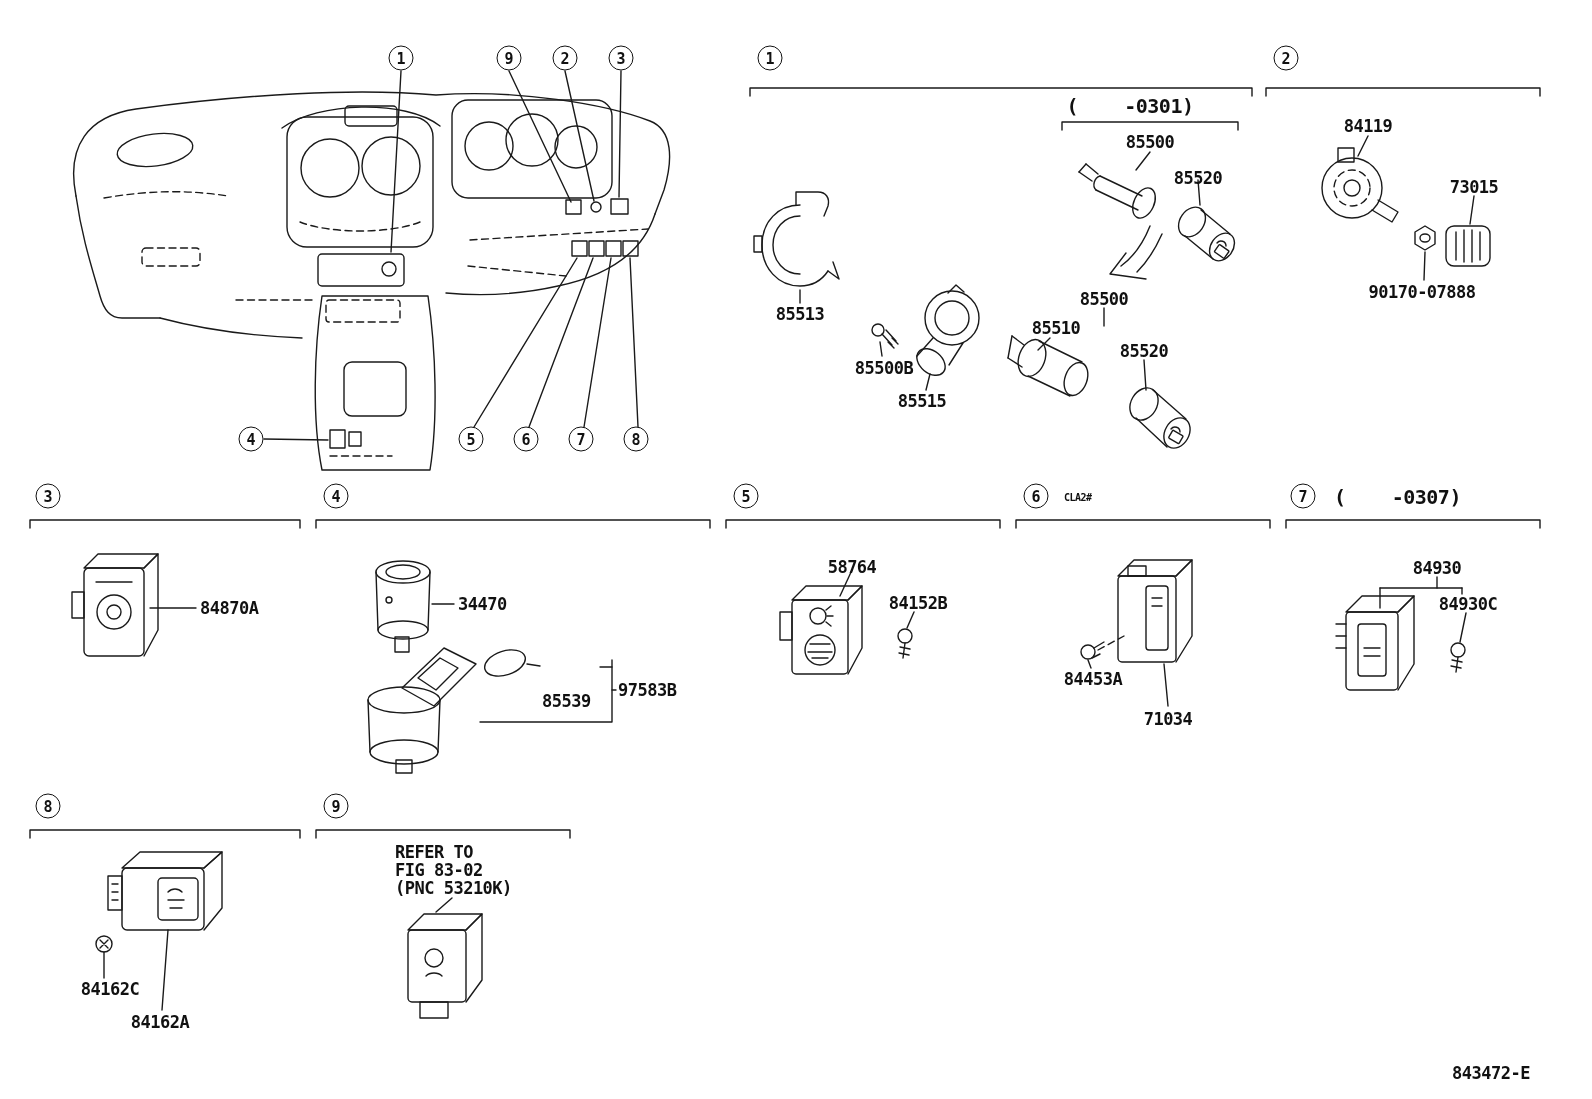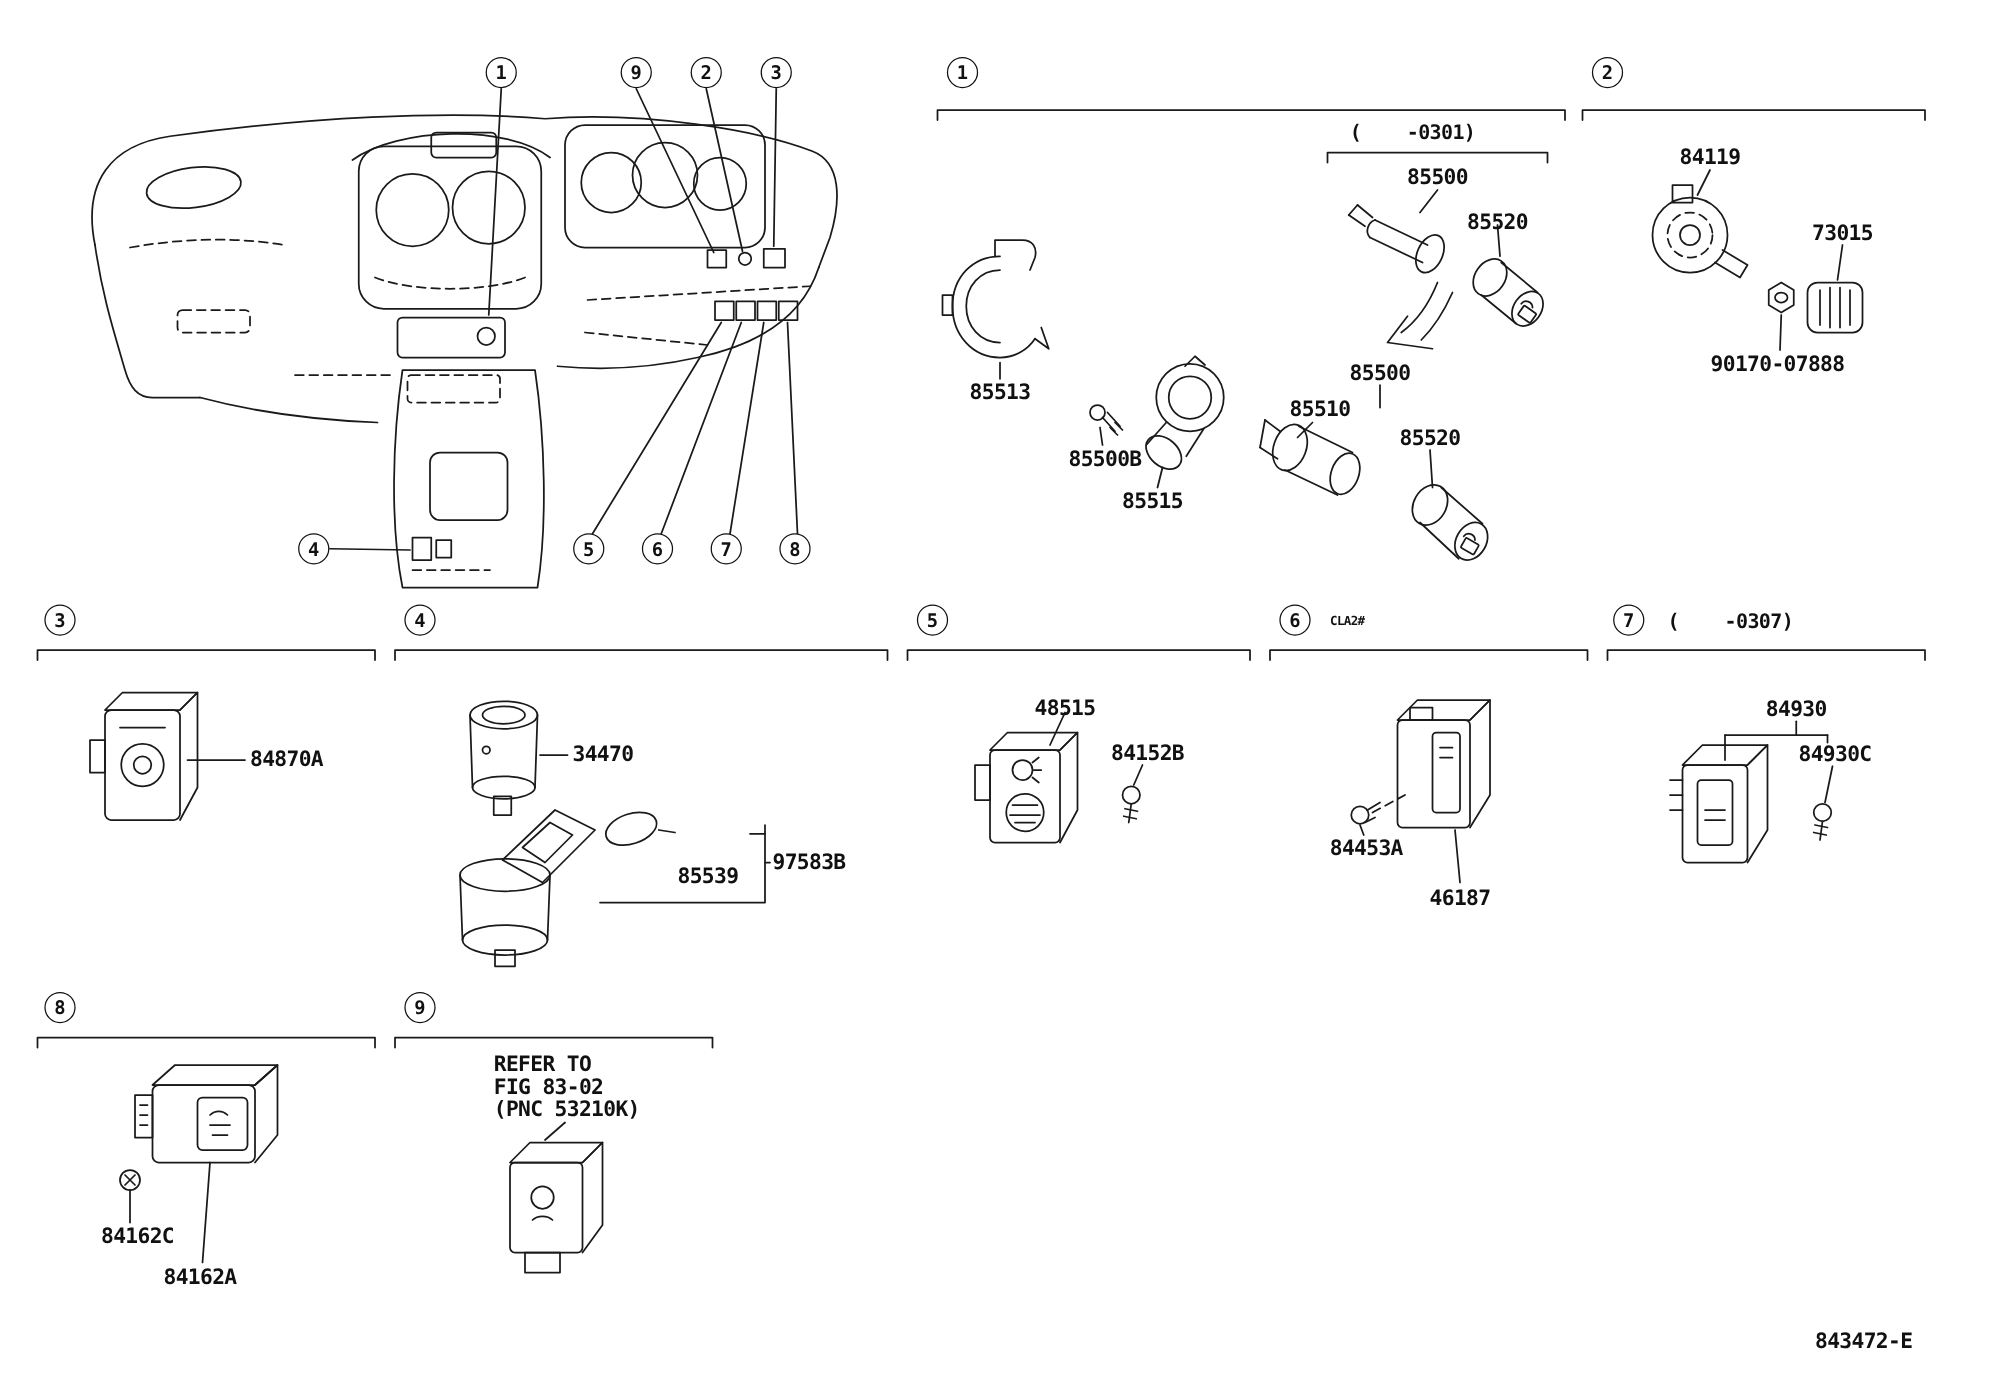--- a/index.html
+++ b/index.html
@@ -10,21 +10,21 @@
   .art { position:absolute; left:0; top:0; }
   .art path, .art rect, .art circle, .art ellipse, .art polygon, .art line {
     stroke:#1a1a1a; stroke-width:1.4; fill:none; stroke-linecap:round; stroke-linejoin:round;
   }
   .art .dash { stroke-dasharray:7 4.5; }
   .lbl {
     position:absolute; font-weight:bold; font-size:17px; color:#111;
     white-space:pre; letter-spacing:-0.5px; line-height:18px;
   }
   .ctr { transform:translateX(-50%); }
-  .note { font-size:16px; }
+  .note { font-size:20px; }
   .sm { font-size:10px; }
   .co {
     position:absolute; width:25px; height:25px; box-sizing:border-box;
     border:1.7px solid #111; border-radius:50%; background:#fff;
     transform:translate(-50%,-50%);
     display:flex; align-items:center; justify-content:center;
     font-weight:bold; font-size:15px; color:#111;
   }
 </style>
 </head>
@@ -358,26 +358,26 @@
   <div class="lbl ctr" style="left:1368px; top:117px">84119</div>
   <div class="lbl ctr" style="left:1474px; top:178px">73015</div>
   <div class="lbl ctr" style="left:1422px; top:283px">90170-07888</div>
 
   <div class="lbl" style="left:200px; top:599px">84870A</div>
 
   <div class="lbl" style="left:458px; top:595px">34470</div>
   <div class="lbl" style="left:542px; top:692px">85539</div>
   <div class="lbl" style="left:618px; top:681px">97583B</div>
 
-  <div class="lbl ctr" style="left:852px; top:558px">48515</div>
+  <div class="lbl ctr" style="left:852px; top:558px">58764</div>
   <div class="lbl ctr" style="left:918px; top:594px">84152B</div>
 
   <div class="lbl sm" style="left:1064px; top:489px">CLA2#</div>
   <div class="lbl ctr" style="left:1093px; top:670px">84453A</div>
-  <div class="lbl ctr" style="left:1168px; top:710px">46187</div>
+  <div class="lbl ctr" style="left:1168px; top:710px">71034</div>
 
   <div class="lbl note" style="left:1334px; top:488px">(    -0307)</div>
   <div class="lbl ctr" style="left:1437px; top:559px">84930</div>
   <div class="lbl ctr" style="left:1468px; top:595px">84930C</div>
 
   <div class="lbl ctr" style="left:110px; top:980px">84162C</div>
   <div class="lbl ctr" style="left:160px; top:1013px">84162A</div>
 
   <div class="lbl" style="left:395px; top:843px">REFER TO</div>
   <div class="lbl" style="left:395px; top:861px">FIG 83-02</div>

